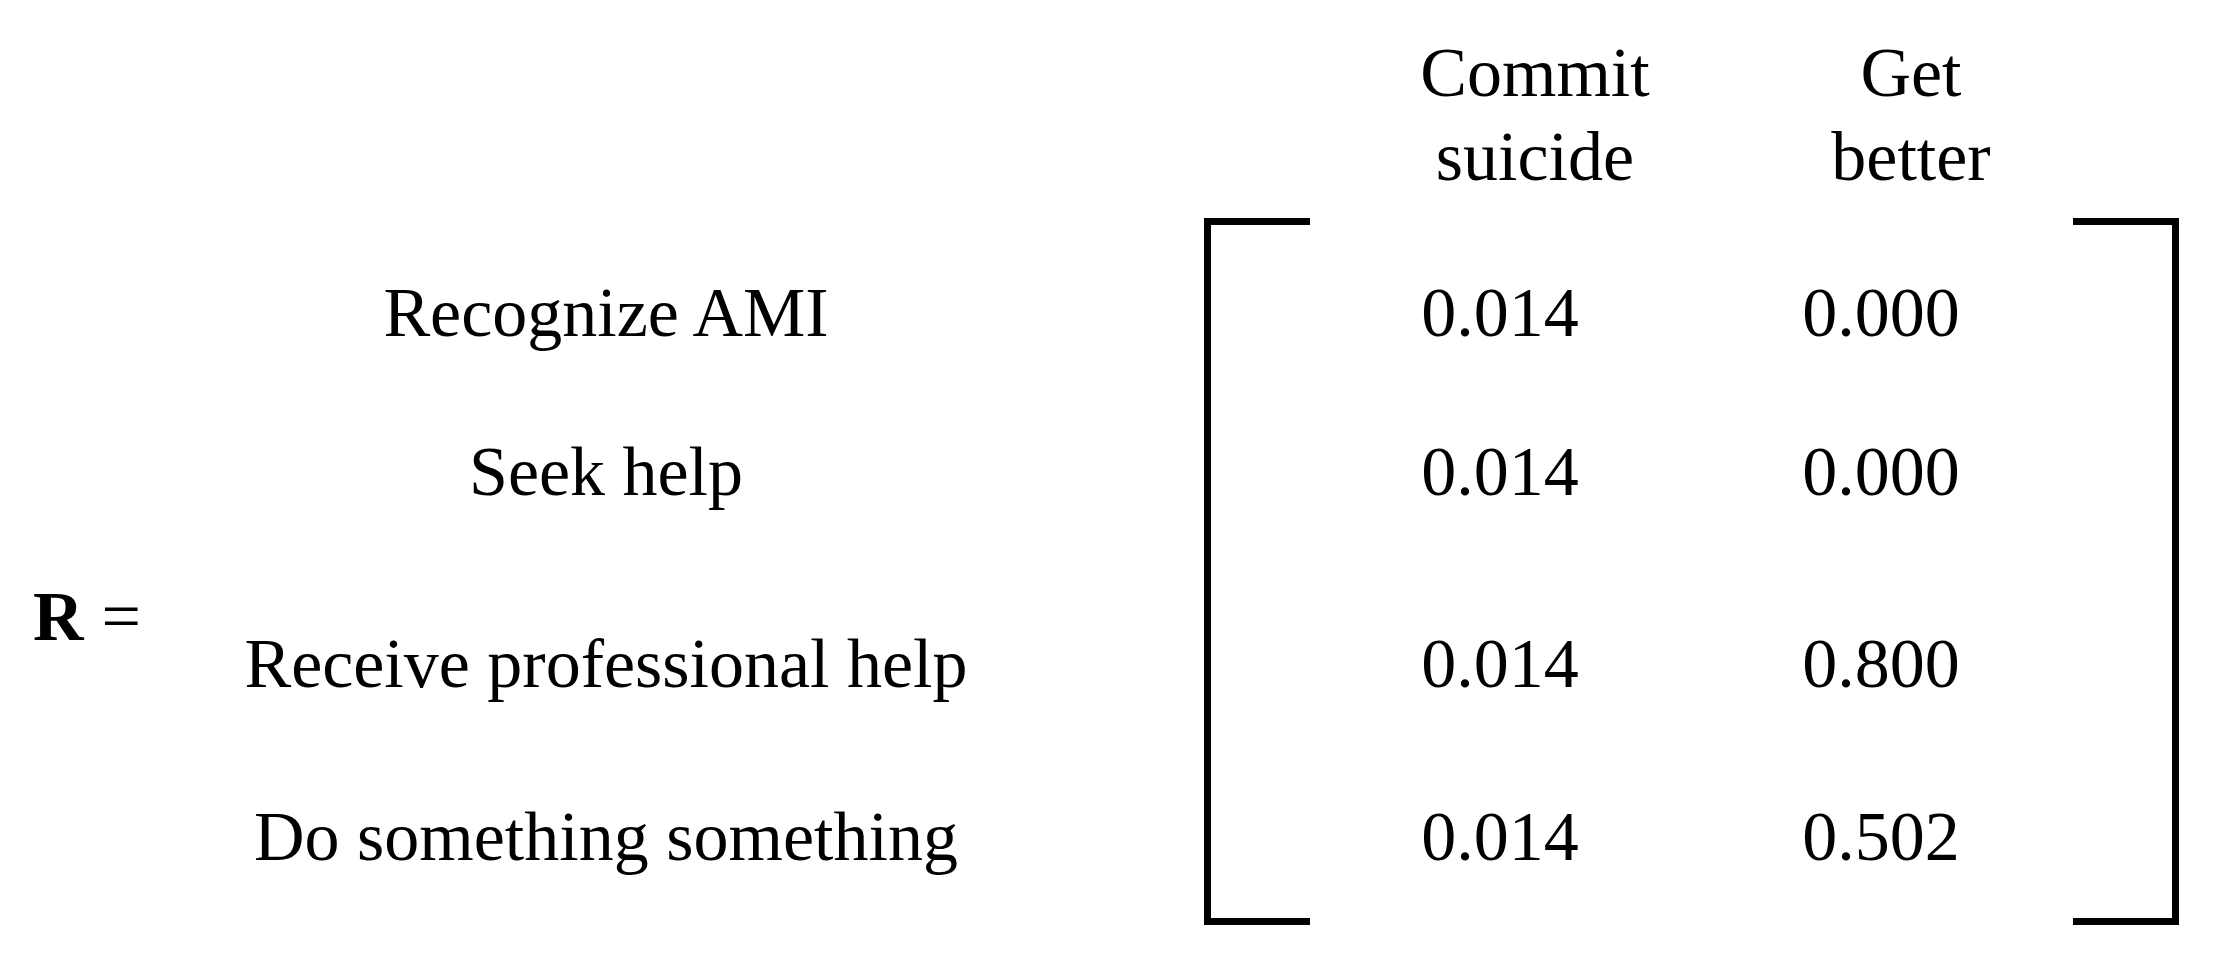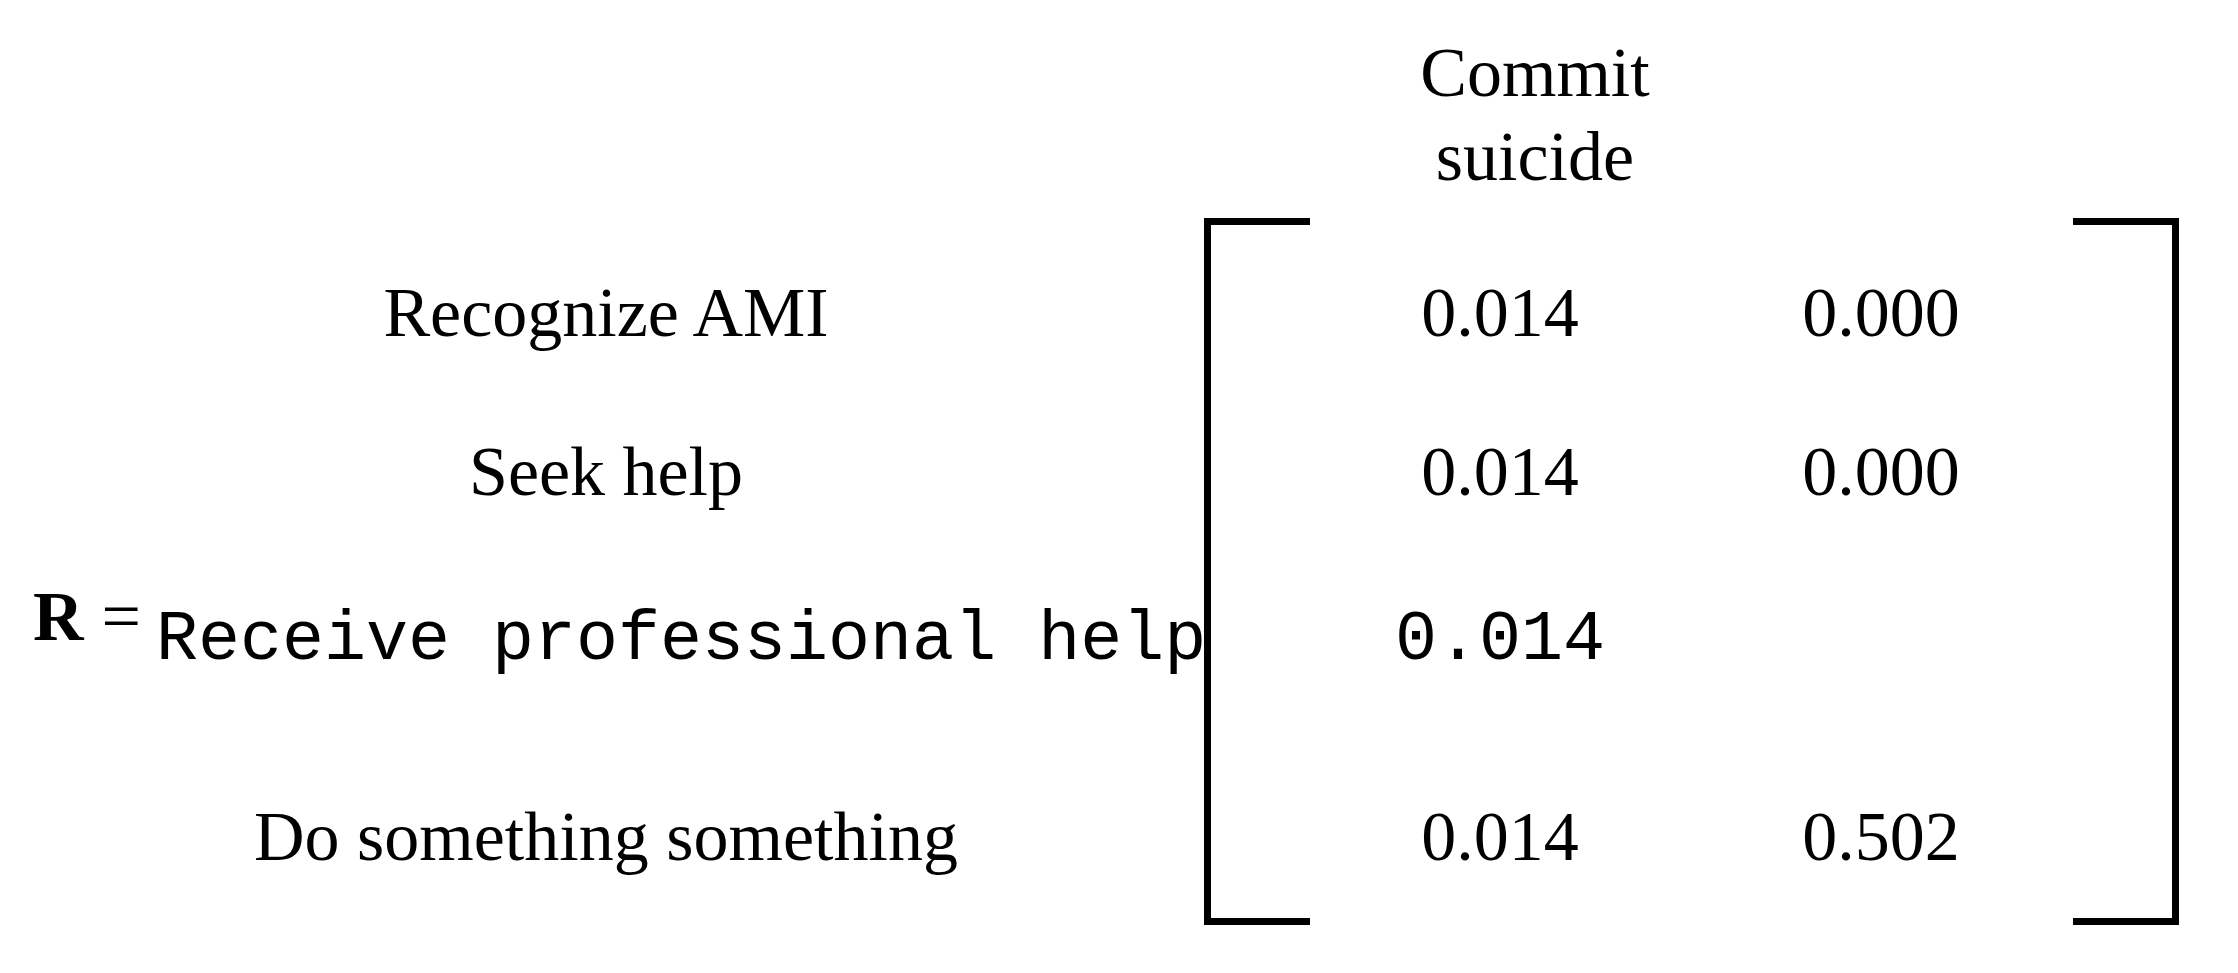--- a/index.html
+++ b/index.html
@@ -74,51 +74,56 @@
     white-space: nowrap;
   }
   
   .cell {
     position: absolute;
     transform: translate(-50%, -50%);
     white-space: nowrap;
   }
   .r1 { top: 313px; }
   .r2 { top: 472px; }
-  .r3 { top: 640px; font-family: Liberation Mono, monospace; }
+  .r3 { top: 664px; }
   .r4 { top: 837px; }
   .colv1 { left: 1500px; }
   .colv2 { left: 1881px; }
 </style>
 </head>
 <body>
 
 <div class="canvas">
 
   <div class="equation">
     <span class="r-sym">R</span><span class="eq-sym">=</span>
   </div>
 
   <div class="col-header c1">
     <div>Commit</div>
     <div>suicide</div>
   </div>
+  <div class="col-header c2">
+    <div>Get</div>
+    <div>better</div>
+  </div>
 
   <div class="bracket left"></div>
   <div class="bracket right"></div>
 
   <div class="row-label r1">Recognize AMI</div>
   <div class="row-label r2">Seek help</div>
   <div class="row-label r3">Receive professional help</div>
   <div class="row-label r4">Do something something</div>
 
   <div class="cell r1 colv1">0.014</div>
   <div class="cell r1 colv2">0.000</div>
 
   <div class="cell r2 colv1">0.014</div>
   <div class="cell r2 colv2">0.000</div>
 
   <div class="cell r3 colv1">0.014</div>
+  <div class="cell r3 colv2">0.800</div>
 
   <div class="cell r4 colv1">0.014</div>
   <div class="cell r4 colv2">0.502</div>
 
 </div>
 
 </body></html>

